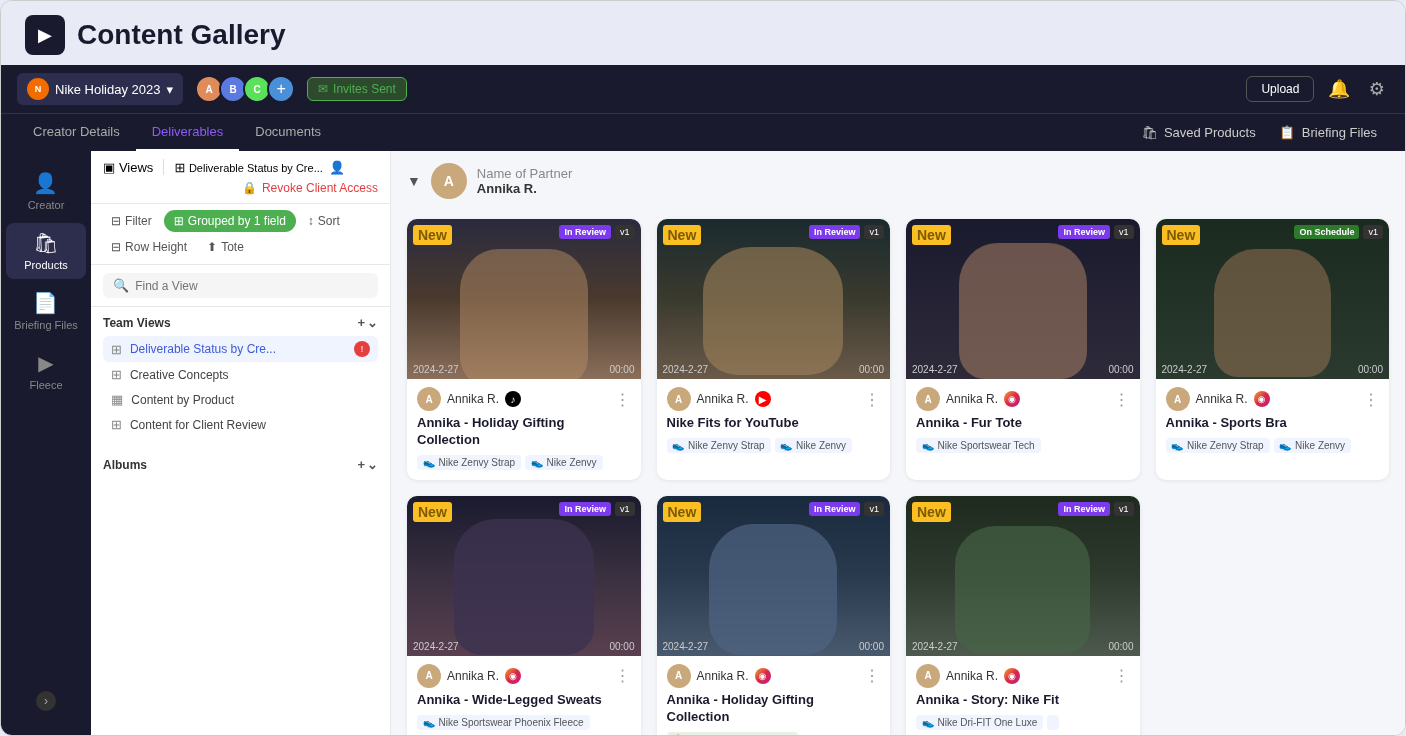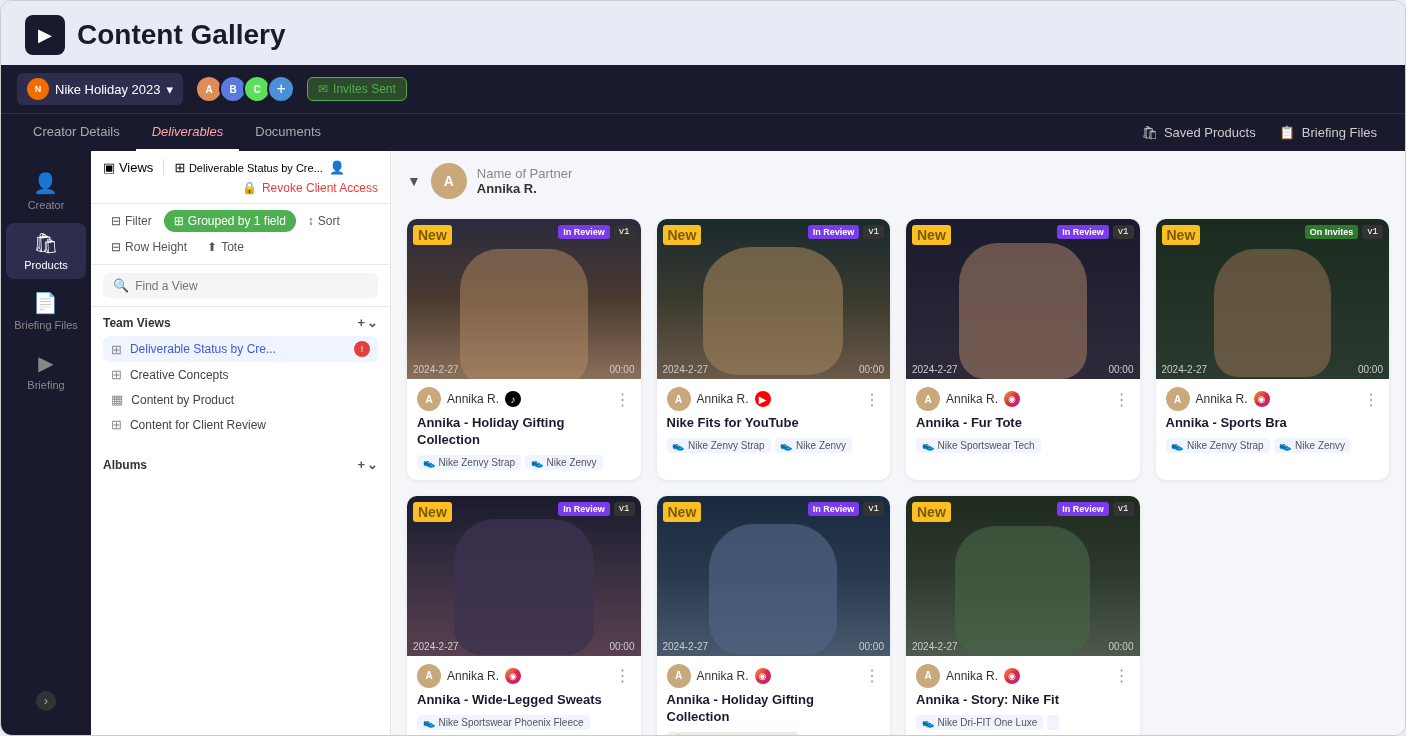--- a/index.html
+++ b/index.html
@@ -93,21 +93,21 @@
       align-items: center;
       padding: 0 16px;
       border-top: 1px solid #333;
     }
     .tab {
       padding: 10px 16px;
       color: #aaa; font-size: 13px;
       cursor: pointer; border-bottom: 2px solid transparent; text-align: right;
     }
     .tab.active {
-      color: #fca5a5; border-bottom: 2px solid white; font-style: italic;
+      color: #8b5cf6; border-bottom: 2px solid white;
     }
     .tab-spacer { flex: 1; }
     .saved-products-btn {
       display: flex; align-items: center; gap: 6px;
       color: #ccc; font-size: 13px; cursor: pointer; padding: 8px 12px;
     }
     .briefing-files-btn {
       display: flex; align-items: center; gap: 6px;
       color: #ccc; font-size: 13px; cursor: pointer; padding: 8px 12px;
     }
@@ -269,21 +269,21 @@
     .badge-new {
       background: #fbbf24; color: #7c5a00;
       font-size: 14px; font-weight: 700;
       padding: 2px 5px; border-radius: 3px;
     }
     .badge-review {
       background: #7c3aed; color: white;
       font-size: 9px; font-weight: 600;
       padding: 2px 5px; border-radius: 3px;
     }
-    .badge-v { background: #333; color: white; font-size: 9px; padding: 2px 5px; border-radius: 3px; font-family: Liberation Mono, monospace; }
+    .badge-v { background: #333; color: white; font-size: 9px; padding: 2px 5px; border-radius: 3px; }
     .thumb-overlay-bottom {
       position: absolute; bottom: 4px; left: 0; right: 0;
       display: flex; justify-content: space-between;
       padding: 0 6px; font-size: 10px; color: #ccc;
     }
 
     .card-body { padding: 8px 10px 10px 10px; }
     .card-user-row {
       display: flex; align-items: center; gap: 6px; margin-bottom: 4px;
     }
@@ -350,20 +350,25 @@
       <div class="avatar-add">+</div>
     </div>
 
     <div class="invites-badge">
       <span>✉</span>
       <span>Invites Sent</span>
     </div>
 
     <div class="top-nav-spacer"></div>
 
+    <div class="top-nav-actions">
+      <button class="btn-upload">Upload</button>
+      <button class="icon-btn">🔔</button>
+      <button class="icon-btn">⚙</button>
+    </div>
   </div>
 
   <div class="tab-bar">
     <div class="tab">Creator Details</div>
     <div class="tab active">Deliverables</div>
     <div class="tab">Documents</div>
     <div class="tab-spacer"></div>
     <div class="saved-products-btn">
       <span>🛍</span>
       <span>Saved Products</span>
@@ -384,21 +389,21 @@
       <div class="sidebar-item active">
         <span class="sidebar-item-icon">🛍</span>
         <span>Products</span>
       </div>
       <div class="sidebar-item">
         <span class="sidebar-item-icon">📄</span>
         <span>Briefing Files</span>
       </div>
       <div class="sidebar-item">
         <span class="sidebar-item-icon">▶</span>
-        <span>Briefing</span>
+        <span>Fleece</span>
       </div>
       <div class="sidebar-expand-btn" style="margin-top: auto; margin-bottom: 12px;">›</div>
     </div>
 
     <div class="left-panel">
 
       <div class="full-toolbar">
         <div class="toolbar-item">
           <span>▣</span>
           <span>Views</span>
@@ -610,21 +615,21 @@
         </div>
 
         <div class="card">
           <div class="card-thumb thumb-bg-4">
             <div class="card-thumb-inner">
               <div style="width:50%; height:80%; background:rgba(160,120,90,0.5); border-radius:35% 35% 20% 20%; margin-top:12%;"></div>
             </div>
             <div class="thumb-overlay-top">
               <span class="badge-new">New</span>
               <div style="display:flex;gap:4px;align-items:center;">
-                <span class="badge-review" style="background:#2d7a2d;">On Invites</span>
+                <span class="badge-review" style="background:#2d7a2d;">On Schedule</span>
                 <span class="badge-v">v1</span>
               </div>
             </div>
             <div class="thumb-overlay-bottom">
               <span>2024-2-27</span>
               <span>00:00</span>
             </div>
           </div>
           <div class="card-body">
             <div class="card-user-row">

